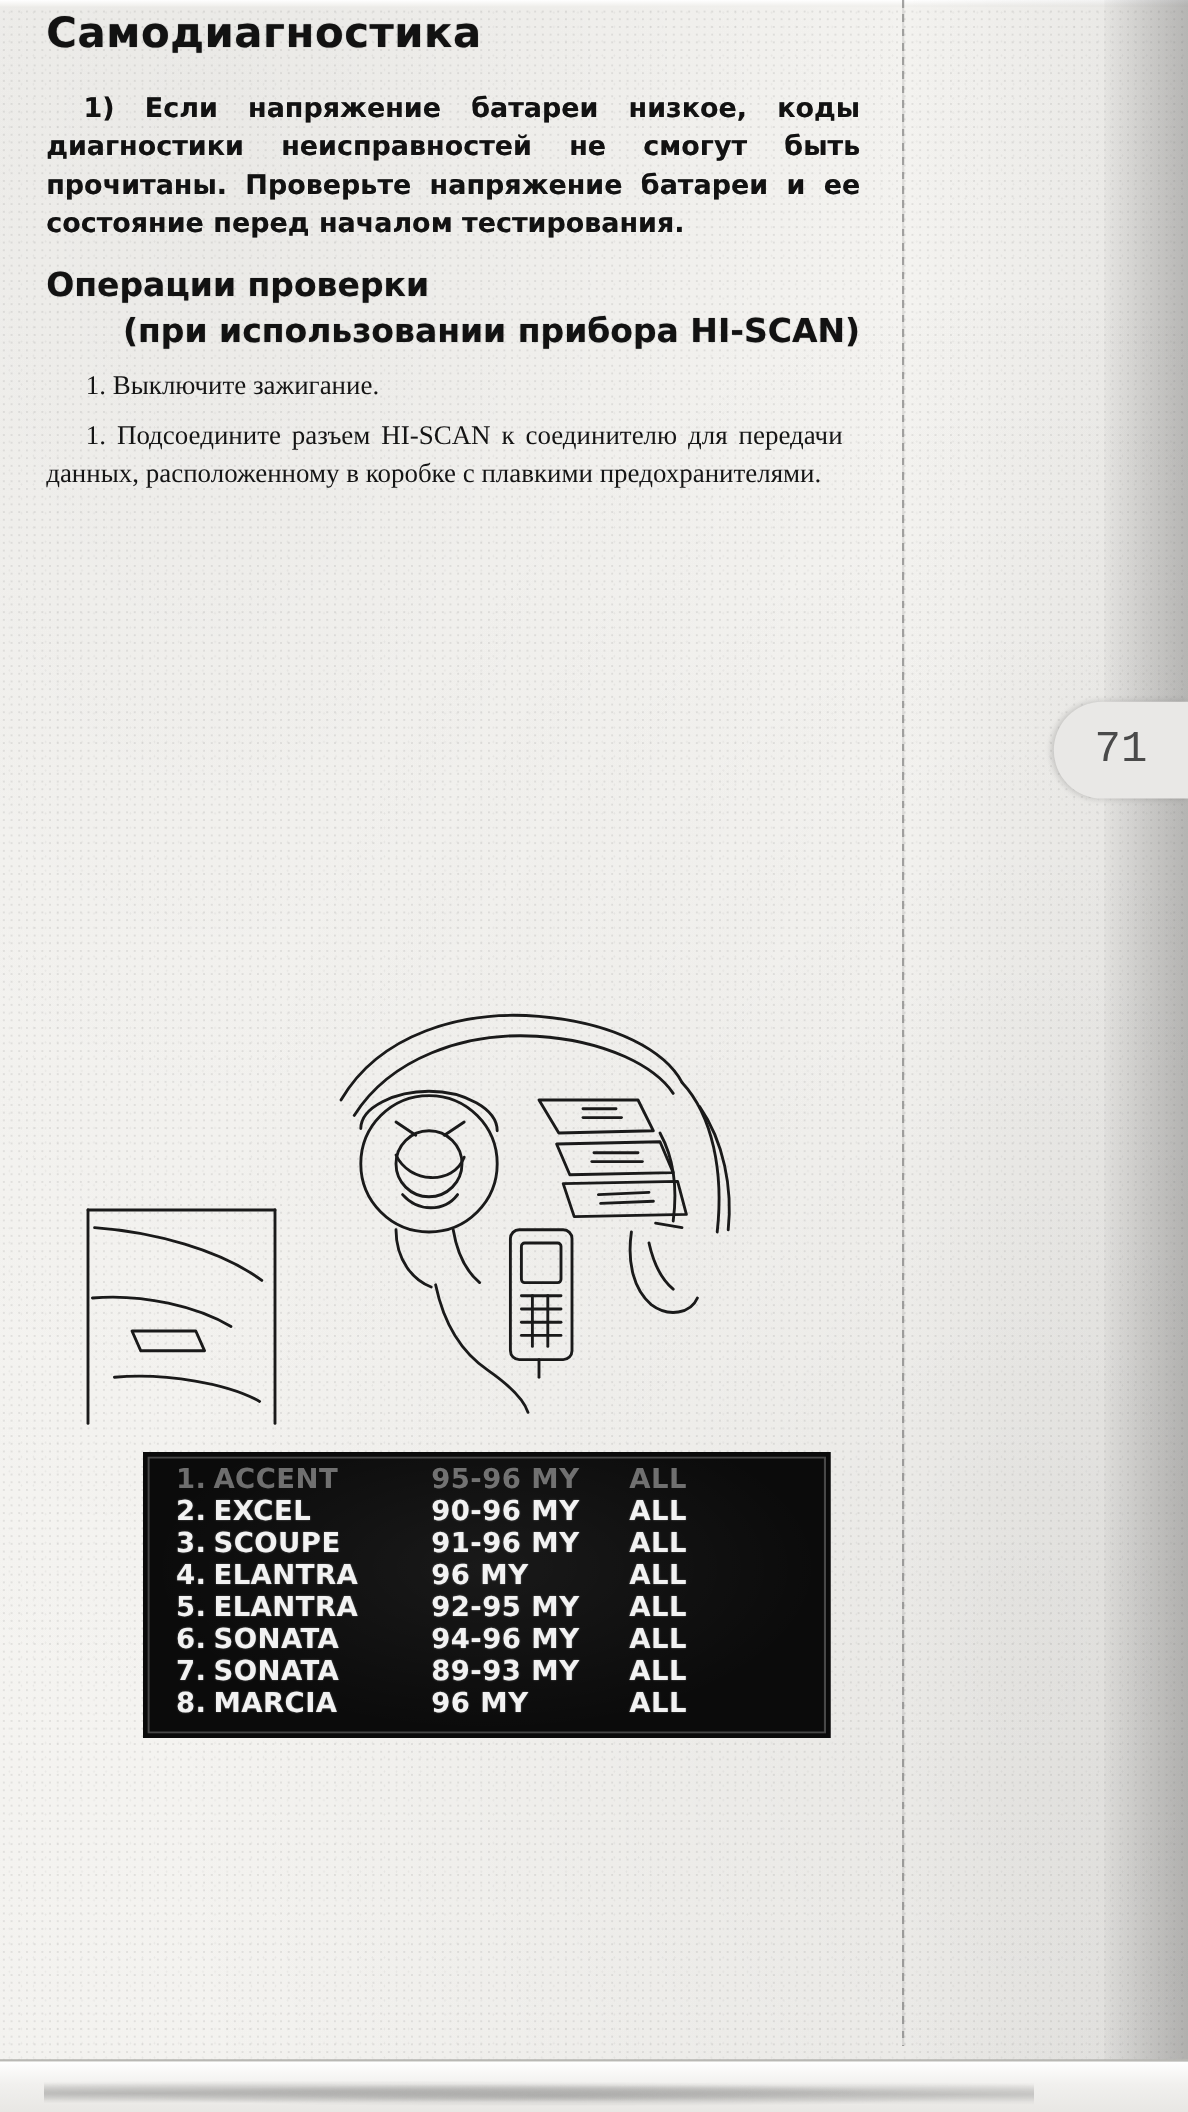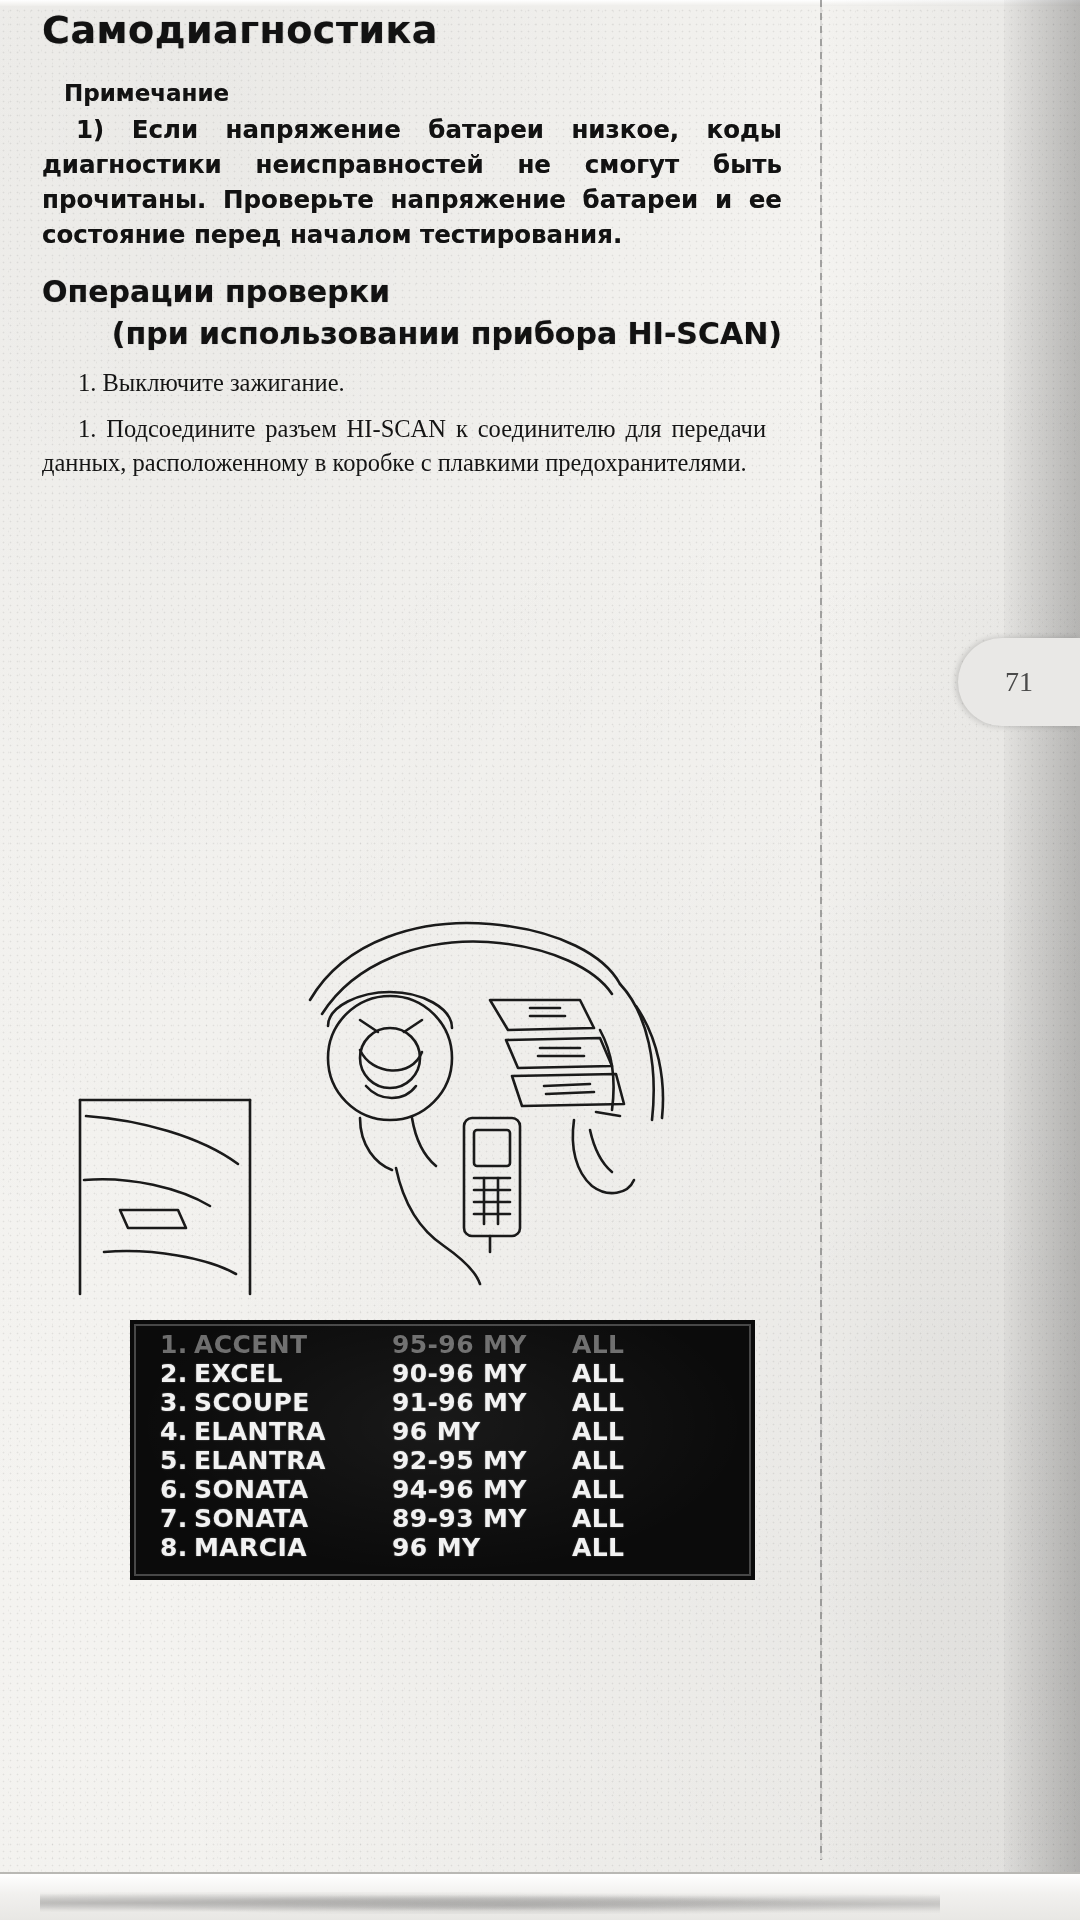--- a/index.html
+++ b/index.html
@@ -192,22 +192,22 @@
     width: 122px;
     height: 88px;
     background: #e9e8e6;
     border-radius: 44px 0 0 44px;
     box-shadow: -2px 0 6px rgba(0,0,0,.18);
     display: flex;
     align-items: center;
     justify-content: center;
   }
   .page-tab span {
-    font-family: Liberation Serif, serif;
-    font-size: 28px;
+    font-family: Liberation Mono, monospace;
+    font-size: 40px;
     color: #4a4a4a;
   }
   .top-bar {
     position: absolute;
     left: 0; top: 0;
     width: 1080px; height: 6px;
     background: linear-gradient(180deg, #ffffff, #efeeeb);
   }
 </style>
 </head>
@@ -218,21 +218,20 @@
 </div>
 <div class="top-bar"></div>
 <div class="right-gutter"></div>
 <div class="edge-dark"></div>
 <div class="page-edge-line"></div>
 
 <div class="content">
 
   <h1 class="doc-title">Самодиагностика</h1>
 
-  <div class="note-label">Примечание</div>
 
   <p class="bold-para">1) Если напряжение батареи низкое, коды диагностики неисправностей не смогут быть прочитаны. Проверьте напряжение батареи и ее состояние перед началом тестирования.</p>
 
   <h2 class="sec-title">Операции проверки</h2>
   <h2 class="sec-title second">(при использовании прибора HI-SCAN)</h2>
 
   <p class="step">1. Выключите зажигание.</p>
   <p class="step">1. Подсоедините разъем HI-SCAN к соединителю для передачи данных, расположенному в коробке с плавкими предохранителями.</p>
 </div>
 

